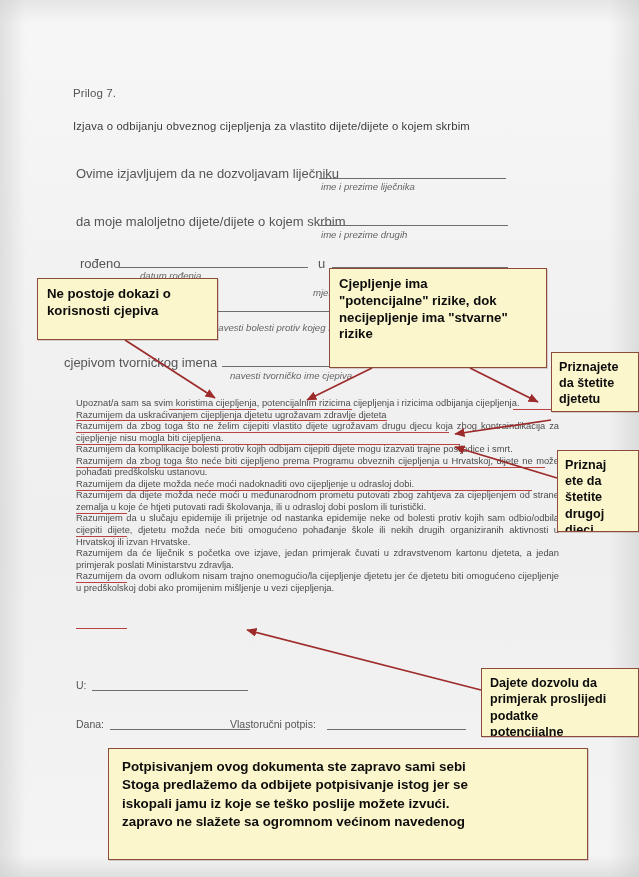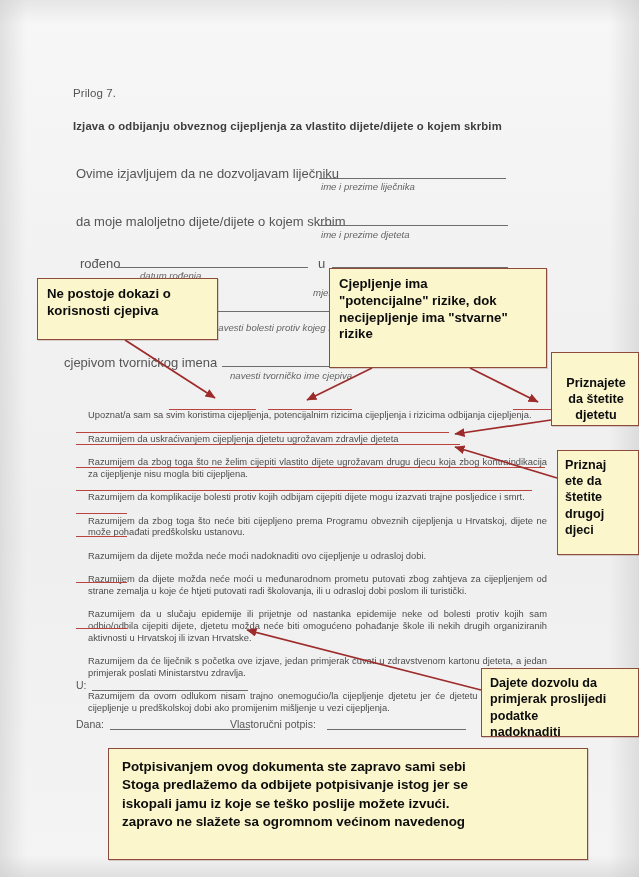--- a/index.html
+++ b/index.html
@@ -50,21 +50,21 @@
 
   .prilog {
     left: 73px; top: 87px;
     font-size: 11.5px;
     color: #555;
     letter-spacing: .1px;
   }
   .doc-title {
     left: 73px; top: 120px;
     font-size: 11.3px;
-    font-weight: bold;
+    font-weight: normal;
     color: #3d3d3d;
     letter-spacing: .15px;
   }
 
   .field-row { position: absolute; font-size: 13px; color: #555; white-space: nowrap; }
   .rule {
     position: absolute;
     border-bottom: 1.15px solid #6d6d6d;
     height: 0;
   }
@@ -81,21 +81,21 @@
     position: absolute;
     left: 76px;
     top: 398px;
     width: 483px;
     font-size: 9.35px;
     line-height: 11.55px;
     color: #4d4d4d;
     text-align: justify;
     text-justify: inter-word;
   }
-  .body-block p { margin: 12px; }
+  .body-block p { margin: 0; }
   .u-red {
     border-bottom: 1.1px solid #b8433f;
     padding-bottom: .5px;
   }
 
   
   .foot { position: absolute; font-size: 10.5px; color: #555; white-space: nowrap; }
 
   
   #arrows {
@@ -116,23 +116,23 @@
     font-family: "Liberation Sans", sans-serif;
     box-sizing: border-box;
     overflow: hidden;
   }
   .callout span { display: block; }
 
   #callout-evidence   { left: 37px;  top: 278px; width: 181px; height: 62px;
                         padding: 7px 8px 0 9px; font-size: 13.2px; line-height: 16.5px; }
   #callout-risks      { left: 329px; top: 268px; width: 218px; height: 100px;
                         padding: 7px 8px 0 9px; font-size: 13.2px; line-height: 16.8px; }
-  #callout-harm-child { left: 551px; top: 352px; width: 88px;  height: 74px;
-                        padding: 22px 5px 0 7px; font-size: 12.6px; line-height: 16.2px; text-align: center; }
-  #callout-harm-other { left: 557px; top: 450px; width: 82px;  height: 105px;
+  #callout-harm-child { left: 551px; top: 352px; width: 88px;  height: 60px;
+                        padding: 6px 5px 0 7px; font-size: 12.6px; line-height: 16.2px; }
+  #callout-harm-other { left: 557px; top: 450px; width: 82px;  height: 82px;
                         padding: 6px 4px 12px 7px; font-size: 12.6px; line-height: 16.2px; }
   #callout-ministry   { left: 481px; top: 668px; width: 158px; height: 69px;
                         padding: 6px 5px 0 8px; font-size: 12.6px; line-height: 16.3px; }
   #callout-advice     { left: 108px; top: 748px; width: 480px; height: 112px;
                         padding: 9px 10px 0 13px; font-size: 13.4px; line-height: 18.4px; }
 </style>
 </head>
 <body>
 
 <div id="page">
@@ -141,21 +141,21 @@
 
     <div class="anno-line prilog">Prilog 7.</div>
     <div class="anno-line doc-title">Izjava o odbijanju obveznog cijepljenja za vlastito dijete/dijete o kojem skrbim</div>
 
     <div class="field-row" style="left:76px; top:166px;">Ovime izjavljujem da ne dozvoljavam liječniku</div>
     <div class="rule" style="left:319px; top:178px; width:187px;"></div>
     <div class="hint" style="left:321px; top:181px;">ime i prezime liječnika</div>
 
     <div class="field-row" style="left:76px; top:214px;">da  moje maloljetno dijete/dijete o kojem skrbim</div>
     <div class="rule" style="left:318px; top:225px; width:190px;"></div>
-    <div class="hint" style="left:321px; top:229px;">ime i prezime djeteta</div>
+    <div class="hint" style="left:321px; top:229px;">ime i prezime drugih</div>
 
     <div class="field-row" style="left:80px; top:256px;">rođeno</div>
     <div class="rule" style="left:118px; top:267px; width:190px;"></div>
     <div class="hint" style="left:140px; top:270px;">datum rođenja</div>
 
     <div class="field-row" style="left:318px; top:256px;">u</div>
     <div class="rule" style="left:332px; top:267px; width:176px;"></div>
     <div class="hint" style="left:313px; top:287px;">mjesto</div>
 
     <div class="field-row" style="left:80px; top:300px;">cijepi protiv</div>
@@ -268,21 +268,21 @@
     <span>ete da</span>
     <span>štetite</span>
     <span>drugoj</span>
     <span>djeci</span>
   </div>
 
   <div class="callout" id="callout-ministry">
     <span>Dajete dozvolu da</span>
     <span>primjerak proslijedi</span>
     <span>podatke</span>
-    <span>nadoknaditi</span>
+    <span>potencijalne</span>
   </div>
 
   <div class="callout" id="callout-advice">
     <span>Potpisivanjem ovog dokumenta ste zapravo sami sebi</span>
     <span>Stoga predlažemo da odbijete potpisivanje istog jer se</span>
     <span>iskopali jamu iz koje se teško poslije možete izvući.</span>
     <span>zapravo ne slažete sa ogromnom većinom navedenog</span>
   </div>
 
 </div>

